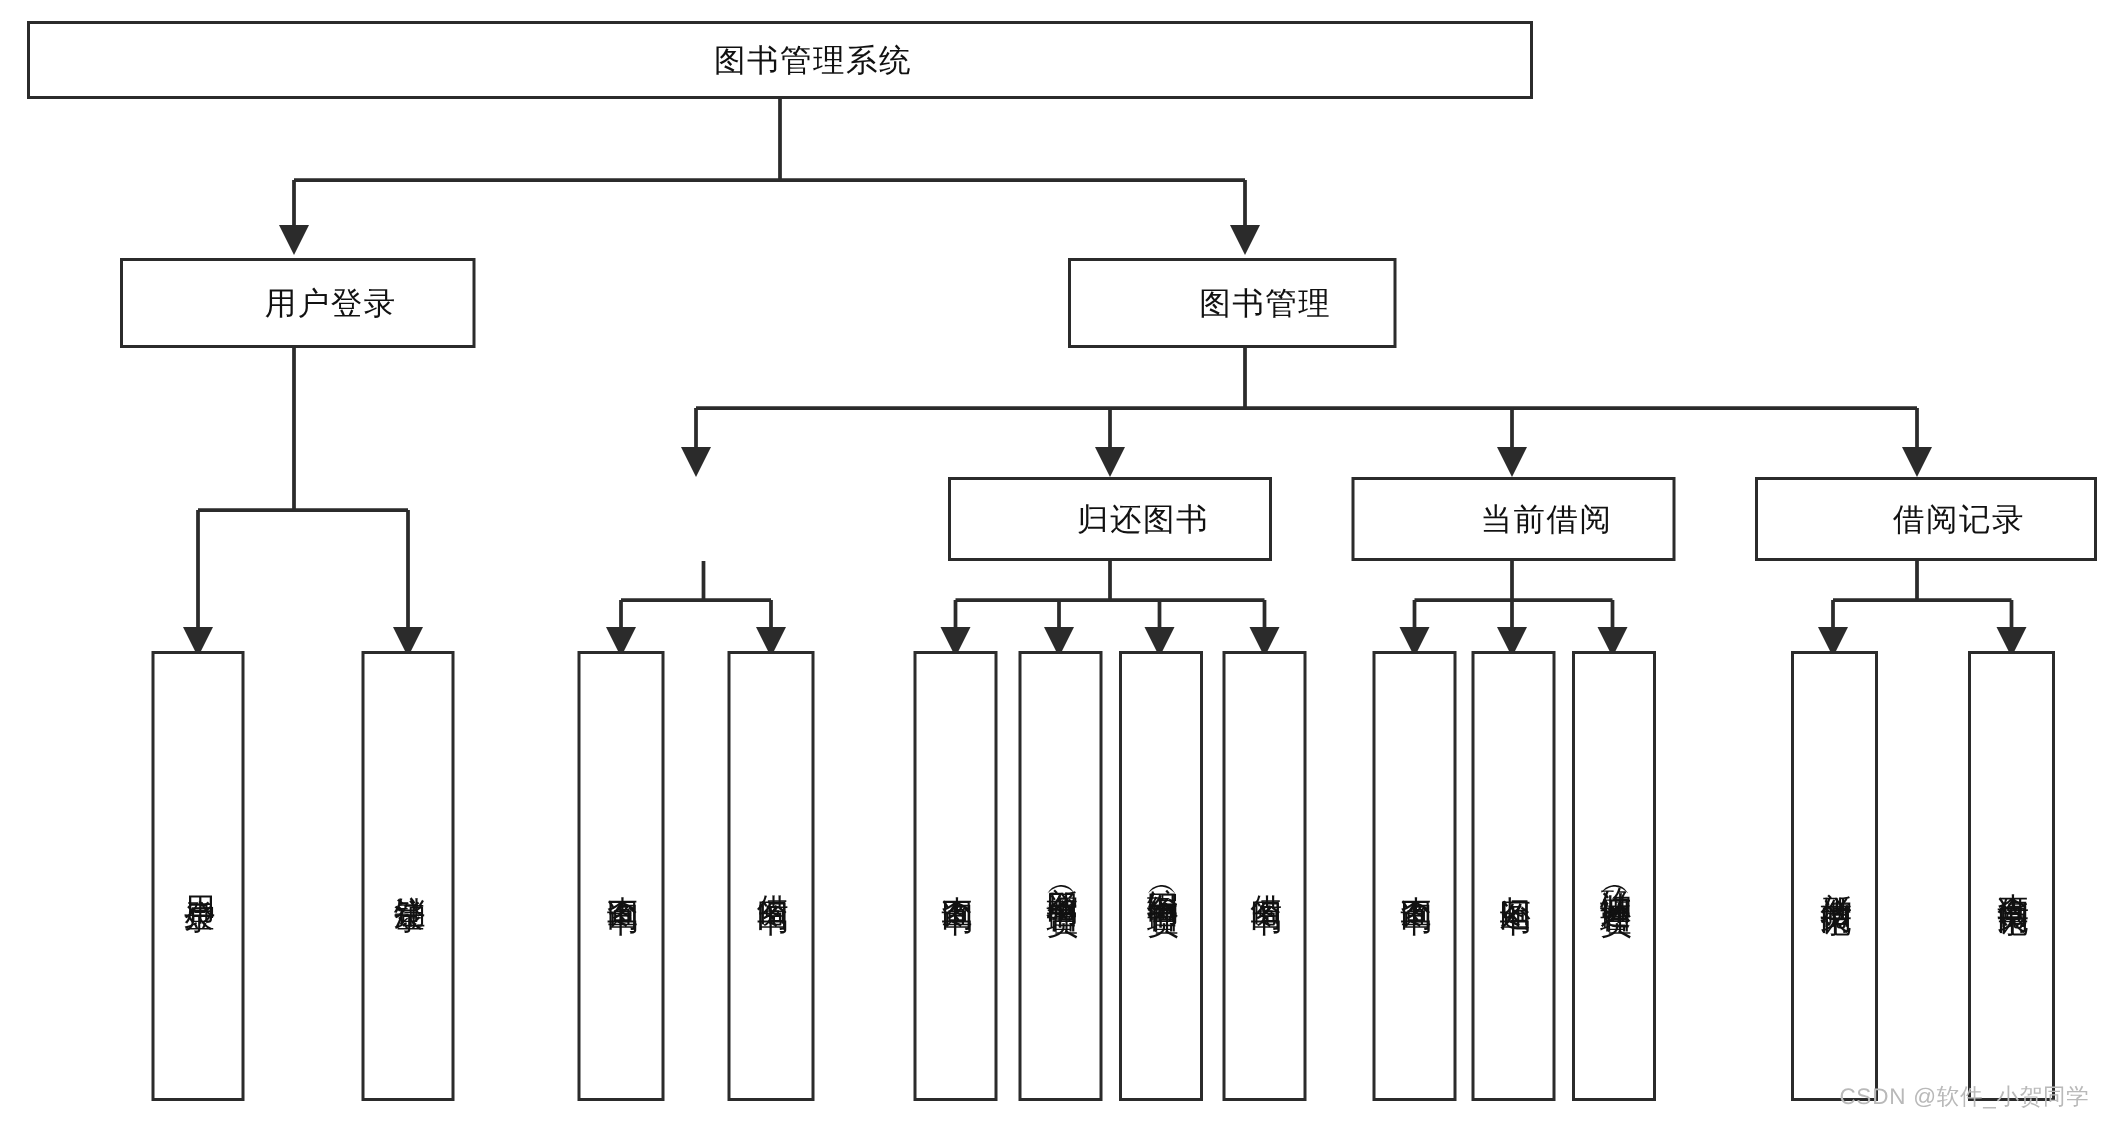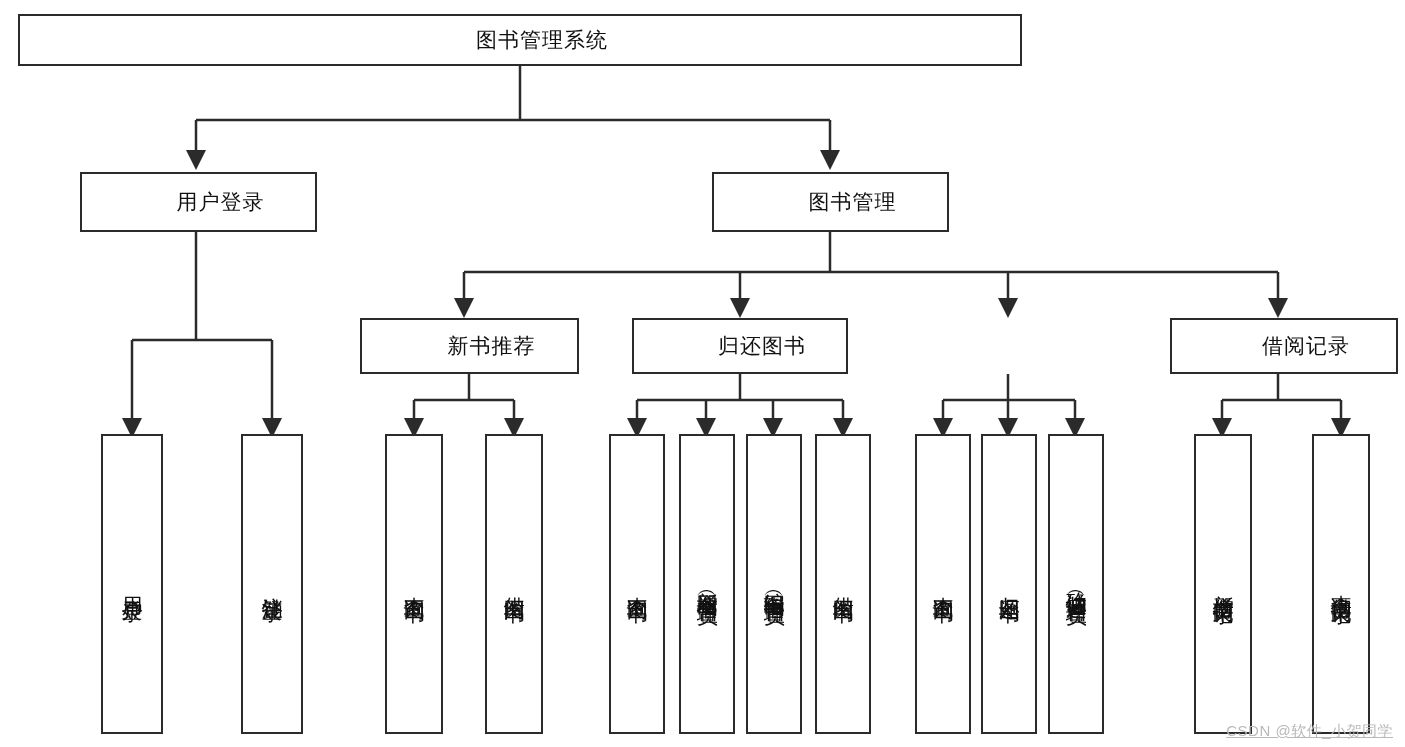--- a/index.html
+++ b/index.html
@@ -52,21 +52,20 @@
     letter-spacing: 2px;
   }
   .watermark {
     position: absolute;
     right: 12px;
     bottom: 6px;
     font-size: 15px;
     color: #b9b9b9;
     letter-spacing: 0.5px;
     white-space: nowrap;
-    text-decoration: underline;
   }
 </style>
 </head>
 <body>
 
 <div id="stage">
 
   <svg id="edges" viewBox="0 0 1405 747">
     <defs>
       <marker id="arrow" markerWidth="10" markerHeight="10" refX="5" refY="5" orient="auto" markerUnits="strokeWidth">
@@ -113,24 +112,24 @@
       <path d="M1278,374 L1278,400"></path>
       <path d="M1222,400 L1341,400"></path>
       <path d="M1222,400 L1222,428" marker-end="url(#arrow)"></path>
       <path d="M1341,400 L1341,428" marker-end="url(#arrow)"></path>
     </g>
   </svg>
 
   <div class="node horiz" style="left:18px; top:14px; width:1004px; height:52px;">图书管理系统</div>
 
   <div class="node horiz" style="left:80px; top:172px; width:237px; height:60px;">用户登录</div>
-  <div class="node horiz" style="left:712px; top:172px; width:237px; height:60px;">图书管理</div>
+  <div class="node horiz" style="left:712px; top:172px; width:219px; height:60px;">图书管理</div>
 
-  <div class="node horiz" style="left:360px; top:318px; width:219px; height:56px;">新书推荐</div>
   <div class="node horiz" style="left:632px; top:318px; width:216px; height:56px;">归还图书</div>
+  <div class="node horiz" style="left:901px; top:318px; width:216px; height:56px;">当前借阅</div>
   <div class="node horiz" style="left:1170px; top:318px; width:228px; height:56px;">借阅记录</div>
 
   <div class="node vert" style="left:101px; top:434px; width:62px; height:300px;">用户登录</div>
   <div class="node vert" style="left:241px; top:434px; width:62px; height:300px;">注销登录</div>
 
   <div class="node vert" style="left:385px; top:434px; width:58px; height:300px;">查询图书</div>
   <div class="node vert" style="left:485px; top:434px; width:58px; height:300px;">借阅图书</div>
 
   <div class="node vert" style="left:609px; top:434px; width:56px; height:300px;">查询图书</div>
   <div class="node vert two-col" style="left:679px; top:434px; width:56px; height:300px;">新增图书（管理员）</div>

